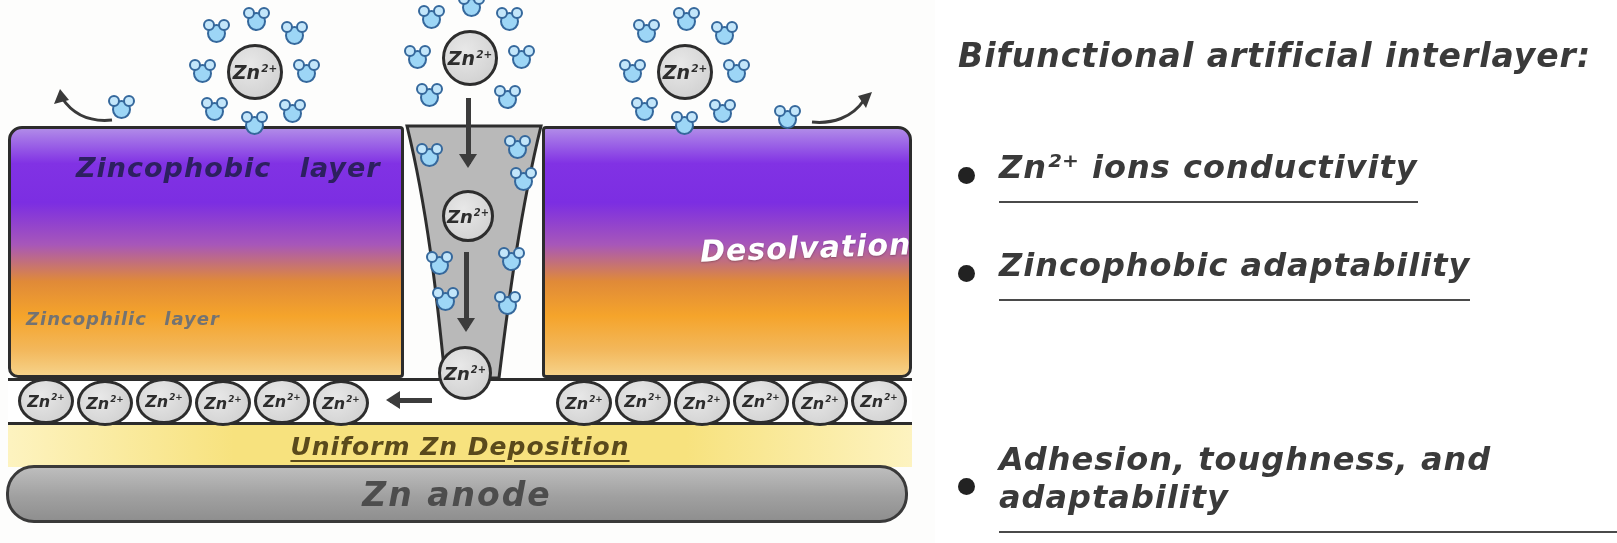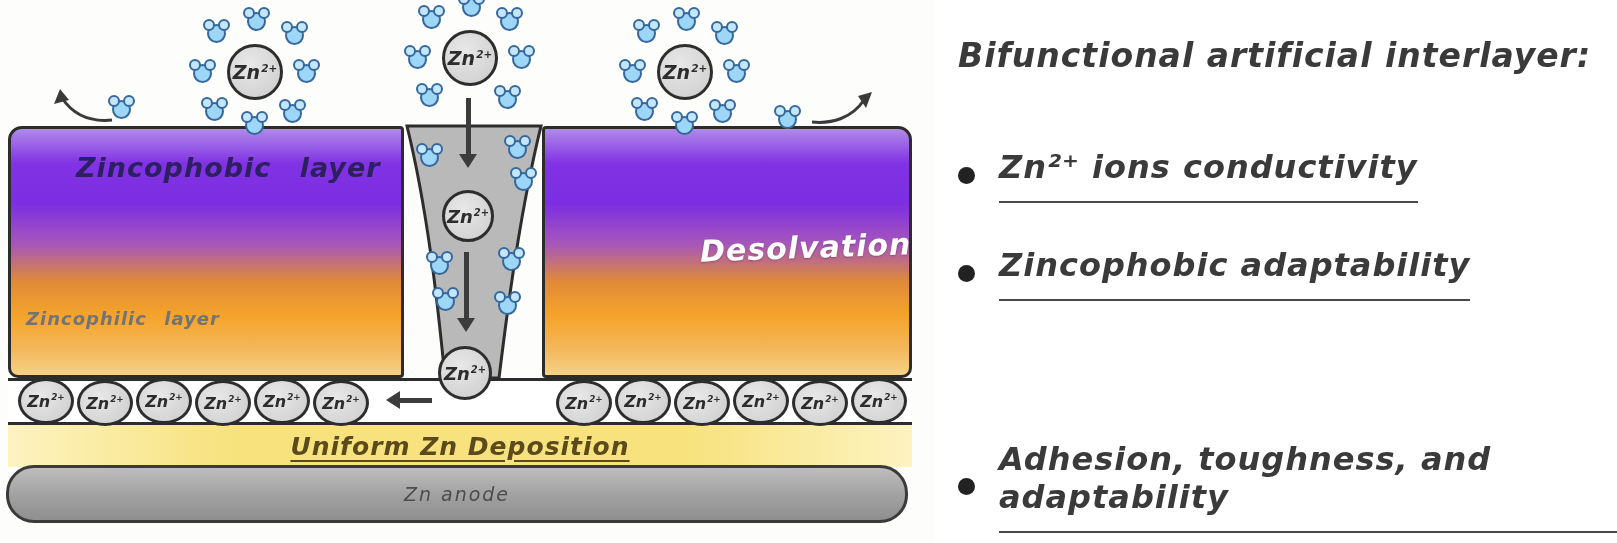--- a/index.html
+++ b/index.html
@@ -23,21 +23,21 @@
   .band{position:absolute;left:8px;top:378px;width:904px;height:47px;background:#ffffff;
         border-top:3px solid #2c2c2c;border-bottom:3px solid #2c2c2c;box-sizing:border-box;}
   .strip{position:absolute;left:8px;top:425px;width:904px;height:42px;
          background:linear-gradient(90deg,#fdf3c0 0%,#f7e27e 25%,#f7e27e 75%,#fdf3c0 100%);
          display:flex;align-items:center;justify-content:center;}
   .strip-label{font-size:25px;font-style:italic;font-weight:600;color:#5a4a1c;letter-spacing:1px;
                text-decoration:underline;text-decoration-thickness:2px;text-underline-offset:5px;}
   .anode{position:absolute;left:6px;top:465px;width:902px;height:58px;border:3px solid #3a3a3a;
          border-radius:28px;box-sizing:border-box;display:flex;align-items:center;justify-content:center;
          background:linear-gradient(180deg,#bdbdbd 0%,#a0a0a0 55%,#8f8f8f 100%);}
-  .anode-label{font-size:19px;font-style:italic;font-weight:400;color:#4d4d4d;letter-spacing:2px;}
+  .anode-label{font-size:33px;font-style:italic;font-weight:700;color:#4d4d4d;letter-spacing:2px;}
 
   
   .zn{position:absolute;background:radial-gradient(circle at 40% 35%,#e8e8e8,#cccccc);
       border:3px solid #2d2d2d;border-radius:50%;box-sizing:border-box;
       display:flex;align-items:center;justify-content:center;
       font-style:italic;font-weight:600;color:#2d2d2d;z-index:5;}
   .zn sup{font-size:0.55em;vertical-align:super;margin-left:1px;transform:translateY(-4px);}
   .zn-lg{width:56px;height:56px;font-size:19px;}
   .zn-md{width:52px;height:52px;font-size:18px;}
   .zn-row{width:56px;height:46px;font-size:16px;}

